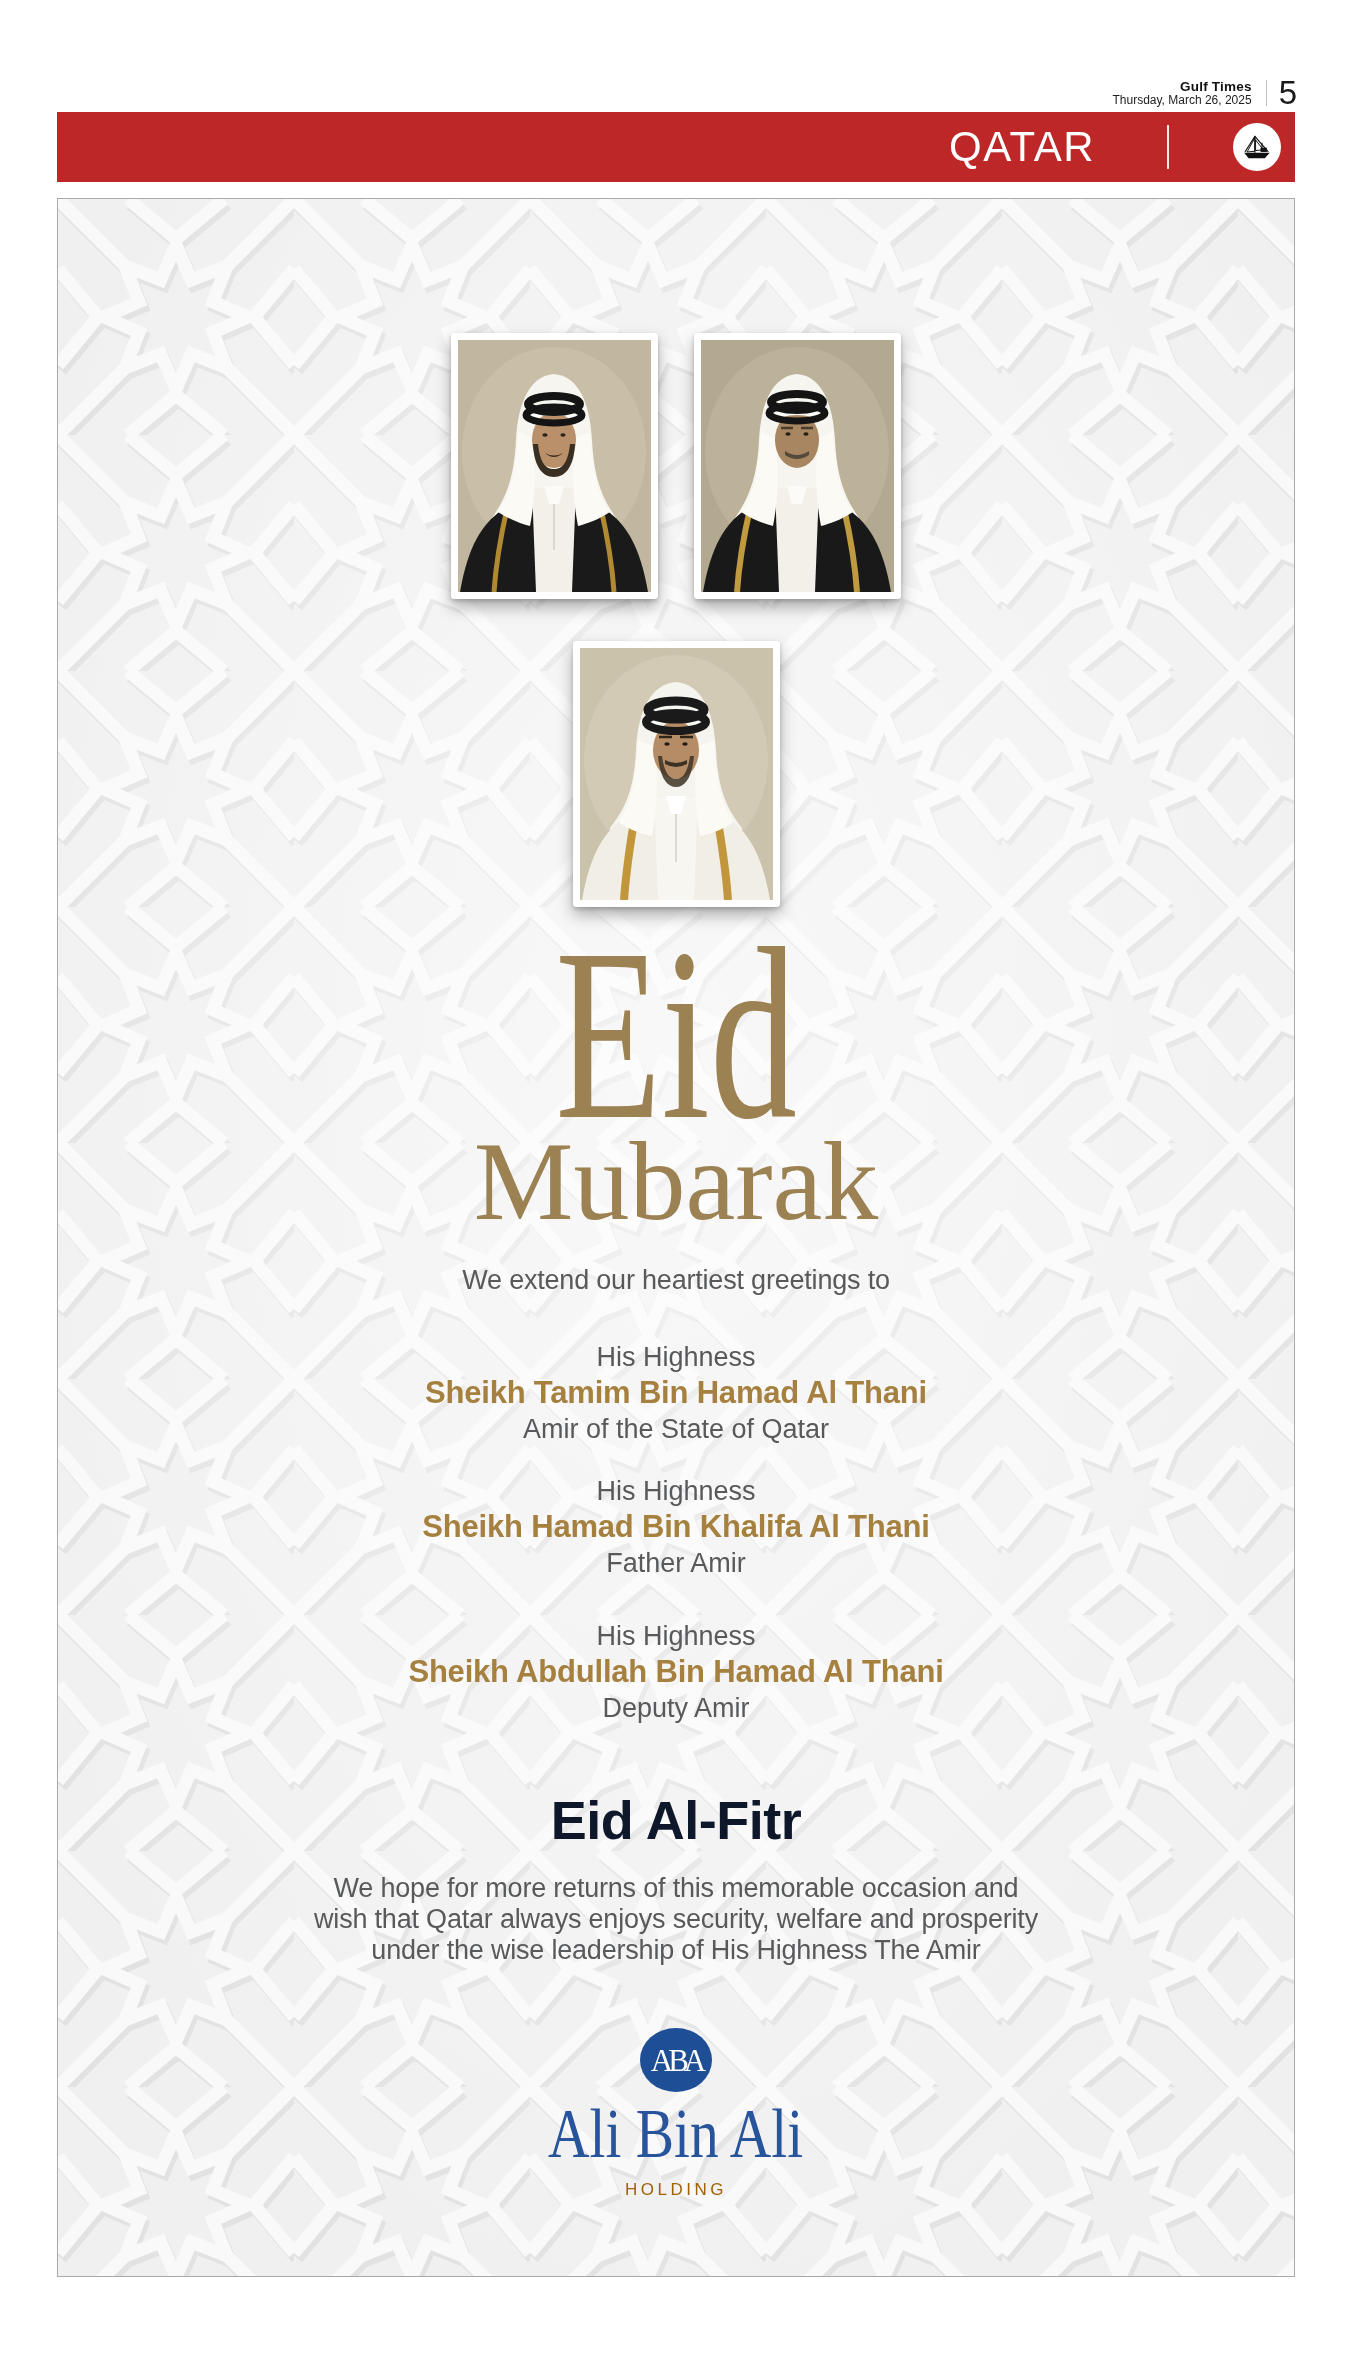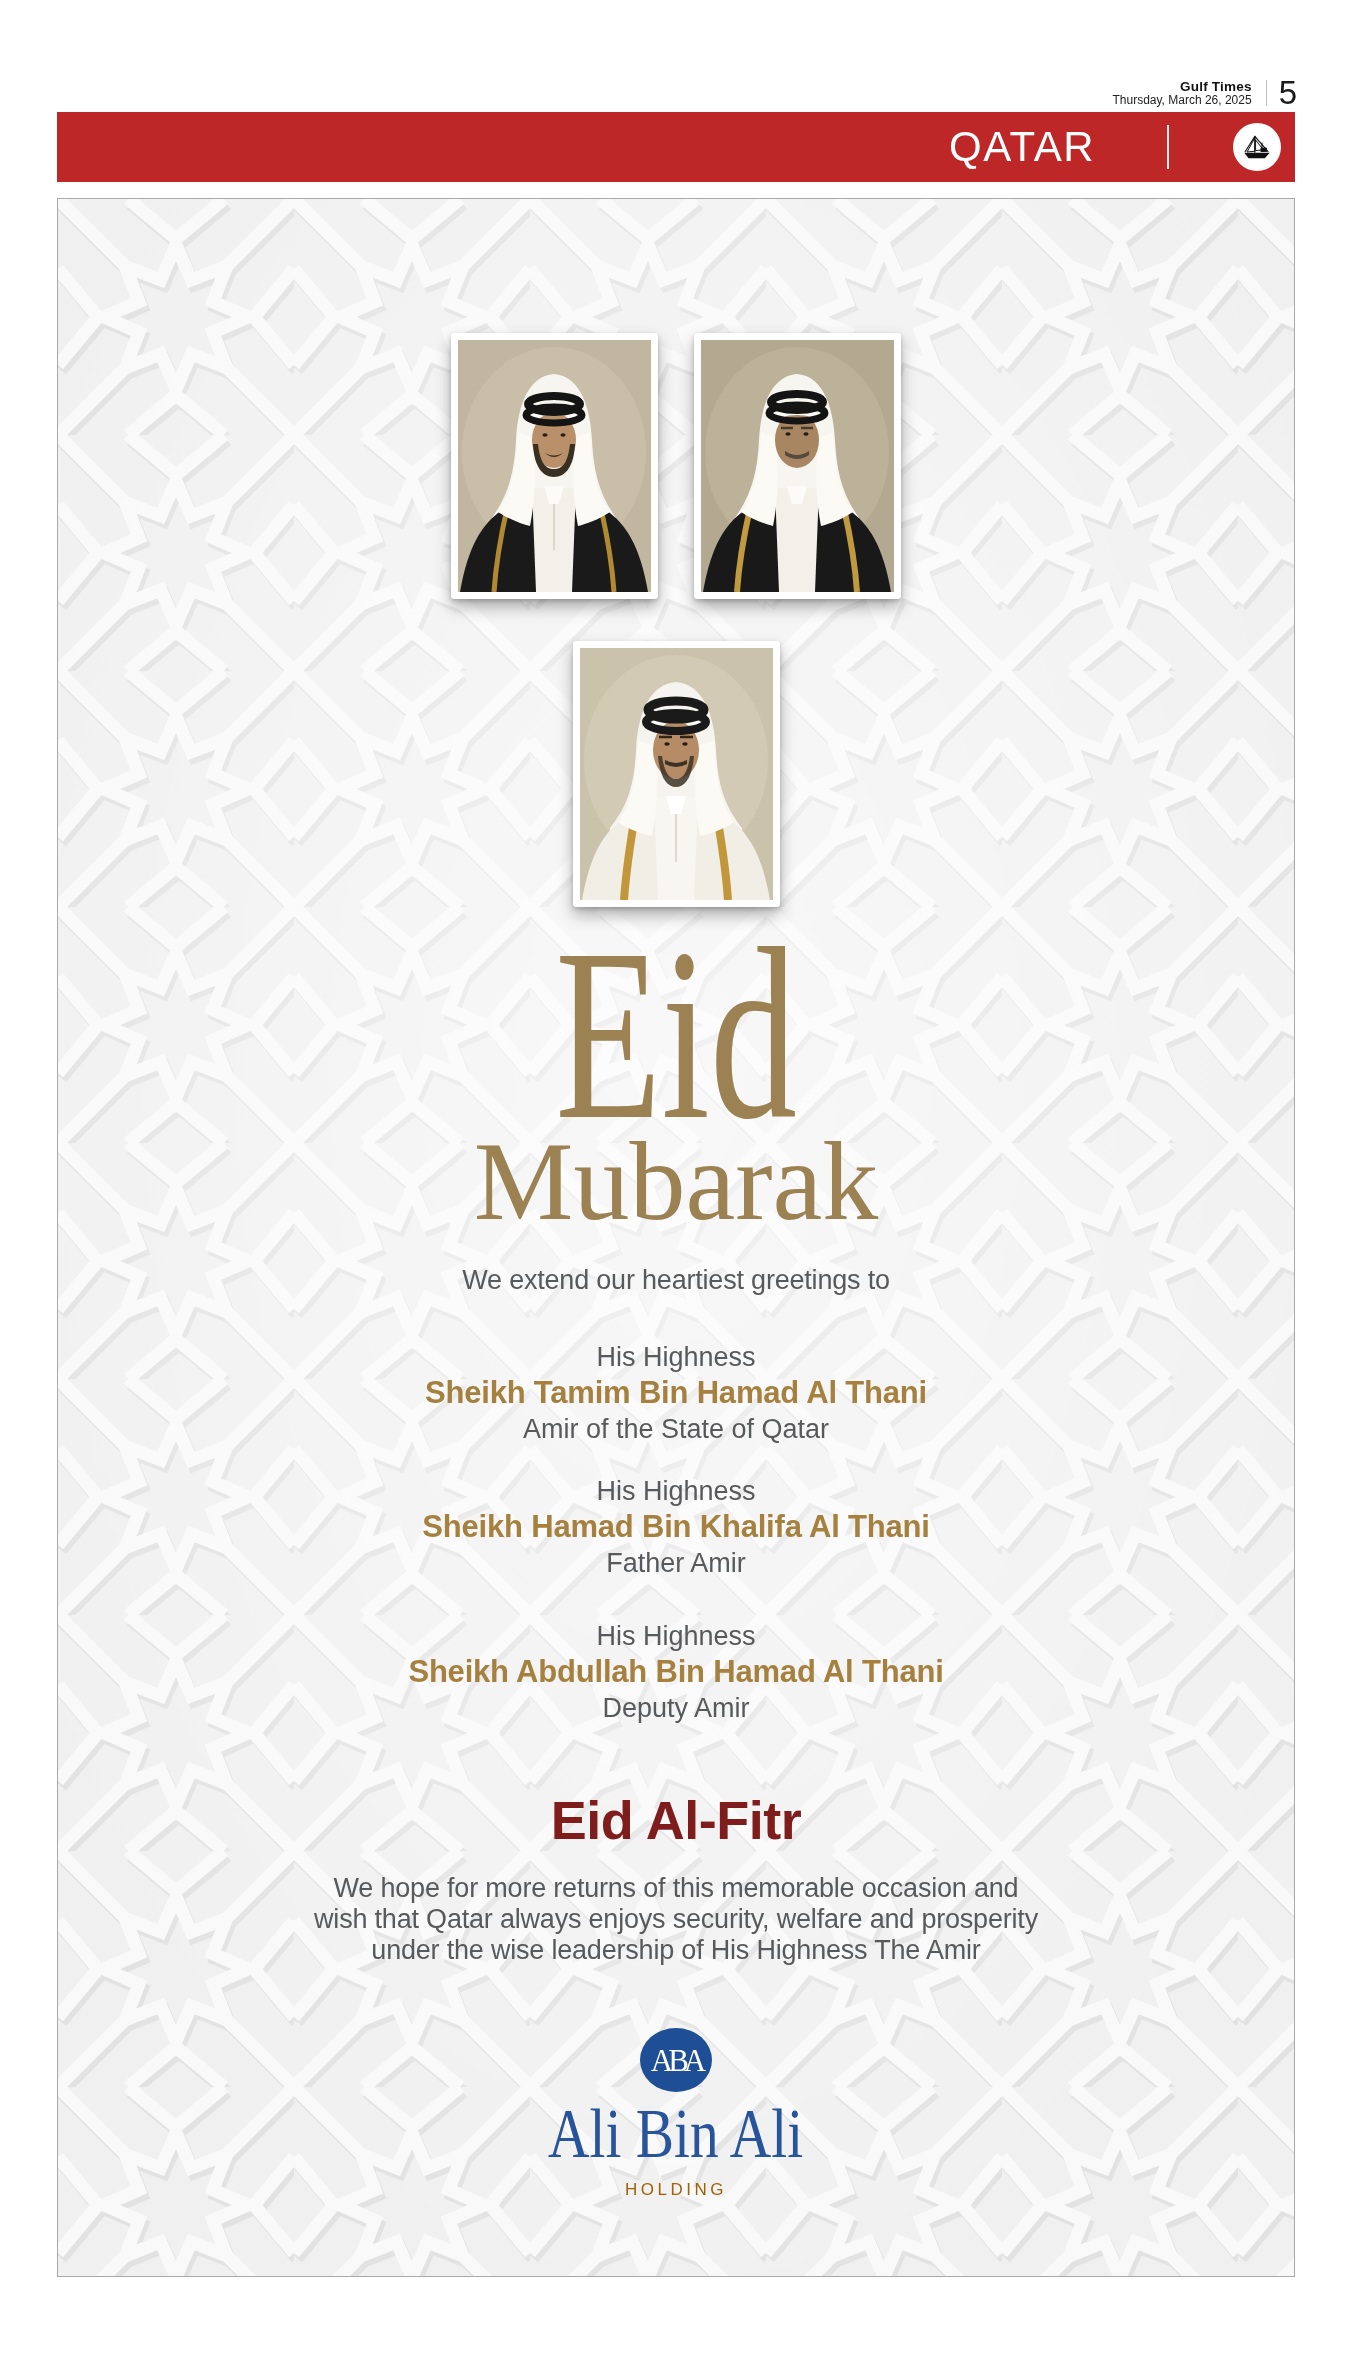--- a/index.html
+++ b/index.html
@@ -45,21 +45,21 @@
 
   
   .body-text{color:#58595b;font-size:27px;line-height:31px;letter-spacing:-.2px;}
   .intro{top:1066px;}
   .dedication{position:absolute;left:0;right:0;text-align:center;}
   .ded-1{top:1141px;} .ded-2{top:1275px;} .ded-3{top:1420px;}
   .honorific{color:#58595b;font-size:27px;line-height:34px;}
   .sheikh-name{color:#a5803e;font-size:31px;line-height:38px;font-weight:bold;letter-spacing:-.2px;}
   .ded-title{color:#58595b;font-size:27px;line-height:34px;}
   .occasion-lead{top:1548px;}
-  .occasion-title{top:1592px;font-size:54px;line-height:58px;font-weight:bold;color:#7f1d1d;letter-spacing:-.5px;}
+  .occasion-title{top:1592px;font-size:54px;line-height:58px;font-weight:bold;color:#0f172a;letter-spacing:-.5px;}
   .closing{top:1674px;}
 
   
   .aba-logo{top:1828px;display:flex;justify-content:center;text-decoration:underline;}
   .sponsor-name{top:1900px;font-family:"Liberation Serif",serif;font-size:70px;line-height:70px;
      color:#27549b;font-weight:400;}
   .sponsor-name .squeeze{display:inline-block;transform:scaleX(.82);transform-origin:center;}
   .sponsor-division{top:1978px;font-size:17px;line-height:25px;letter-spacing:3.5px;color:#a16207;}
 </style>
 </head>

